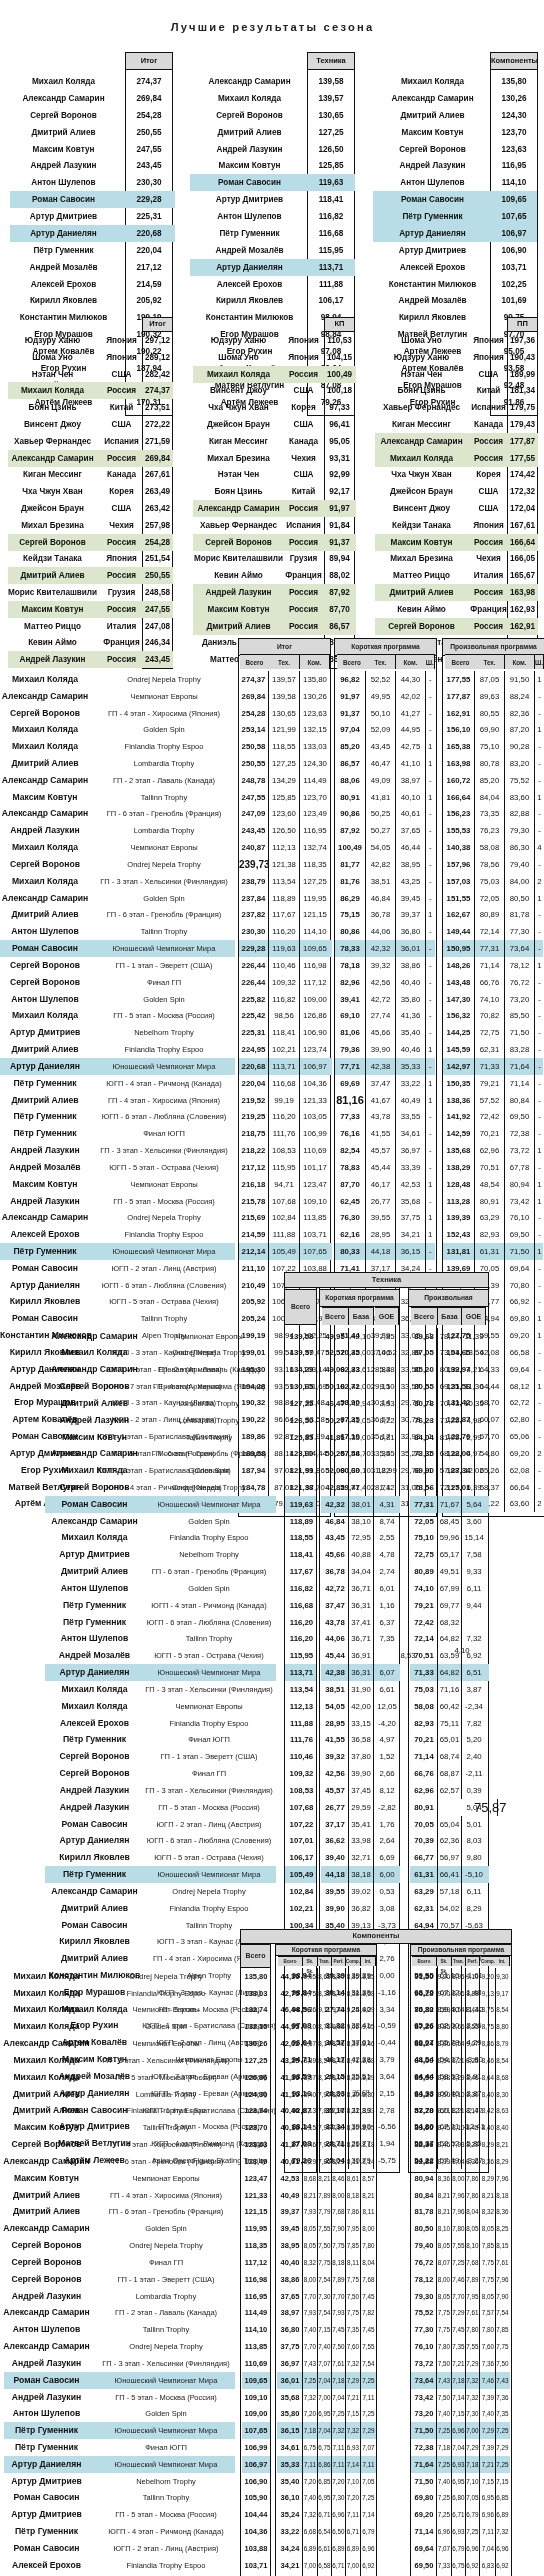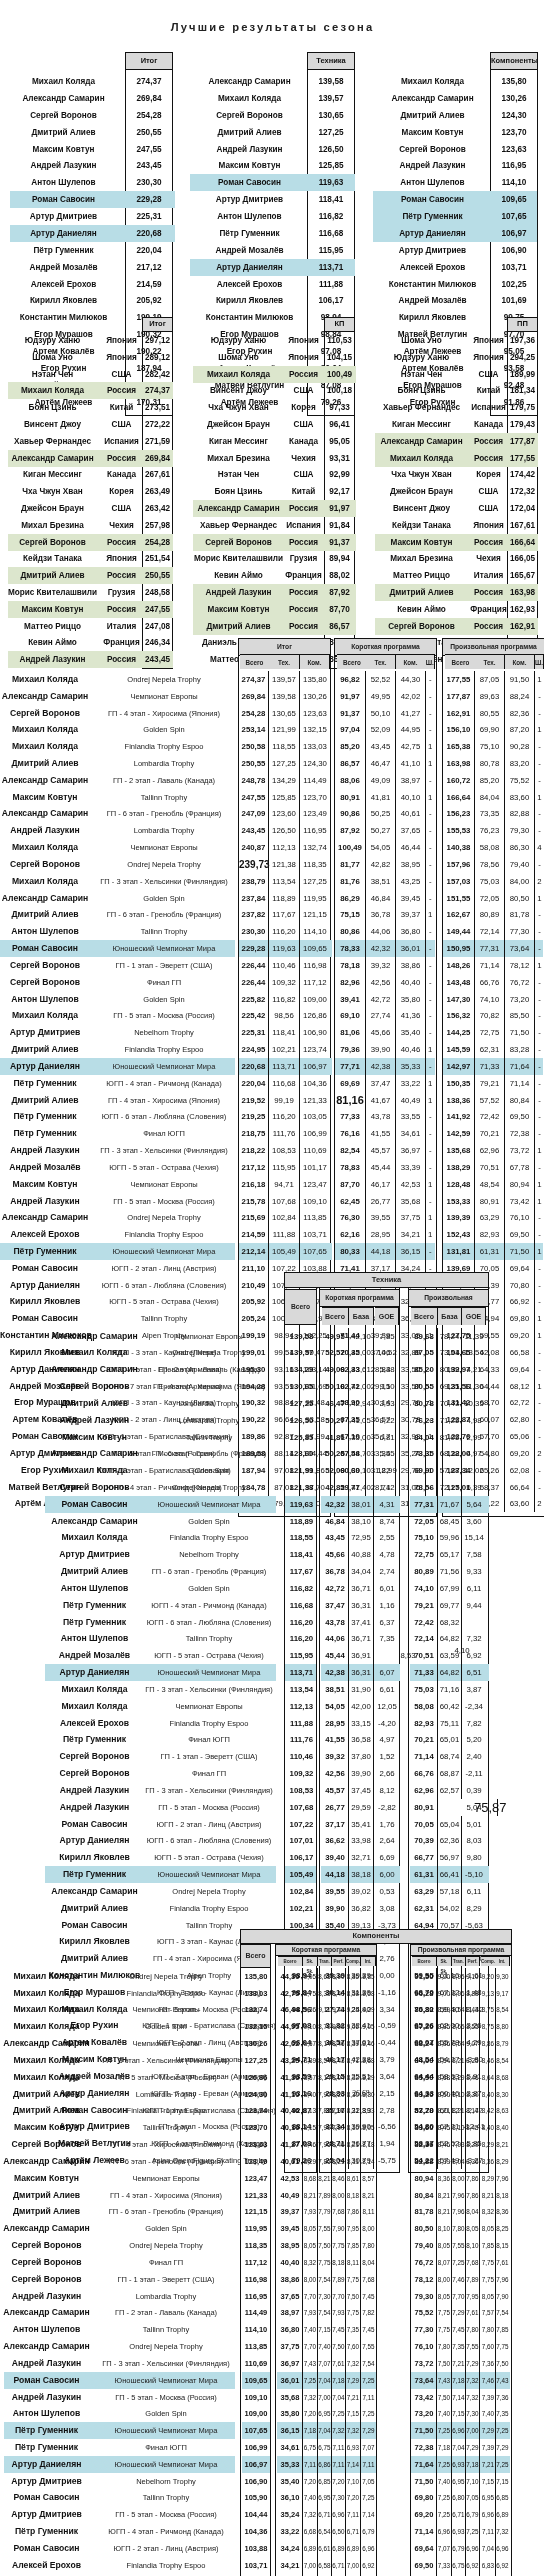--- a/index.html
+++ b/index.html
@@ -518,21 +518,21 @@
       <div class="hdr" style="left: 507px; top: 317px; width: 31px; height: 15px; line-height: 12px;">ПП</div>
       <div class="box" style="left: 507px; top: 332px; width: 31px; height: 337px;"></div>
       <div class="row" style="left: 0px; top: 332px; width: 545px;">
         <span class="nm" style="left: 373px; width: 97px;">Шома Уно</span>
         <span class="ct" style="left: 469px; width: 39px;">Япония</span>
         <span class="vl" style="left: 507px; width: 31px;">197,36</span>
       </div>
       <div class="row" style="left: 0px; top: 349px; width: 545px;">
         <span class="nm" style="left: 373px; width: 97px;">Юдзуру Ханю</span>
         <span class="ct" style="left: 469px; width: 39px;">Япония</span>
-        <span class="vl" style="left: 507px; width: 31px;">294,25</span>
+        <span class="vl" style="left: 507px; width: 31px;">190,43</span>
       </div>
       <div class="row" style="left: 0px; top: 366px; width: 545px;">
         <span class="nm" style="left: 373px; width: 97px;">Нэтан Чен</span>
         <span class="ct" style="left: 469px; width: 39px;">США</span>
         <span class="vl" style="left: 507px; width: 31px;">189,99</span>
       </div>
       <div class="row" style="left: 0px; top: 382px; width: 545px;">
         <span class="nm" style="left: 373px; width: 97px;">Боян Цзинь</span>
         <span class="ct" style="left: 469px; width: 39px;">Китай</span>
         <span class="vl" style="left: 507px; width: 31px;">181,34</span>
@@ -1119,21 +1119,21 @@
       <div class="row" style="top: 1193px; width: 545px; background: transparent;">
         <span class="nm" style="left: 0px; width: 90px;">Андрей Лазукин</span>
         <span class="ev" style="left: 93px; width: 142px;">ГП - 5 этап - Москва (Россия)</span>
         <span class="c b" style="left: 239px; width: 30px; font-size: 7.8px; border-right: 0.7px solid rgb(17, 17, 17);">215,78</span>
         <span class="c" style="left: 269px; width: 31px; font-size: 7.8px; border-right: 0.7px solid rgb(17, 17, 17);">107,68</span>
         <span class="c" style="left: 300px; width: 30px; font-size: 7.8px; border-right: none;">109,10</span>
         <span class="c b" style="left: 335px; width: 31px; font-size: 7.8px; border-right: 0.7px solid rgb(17, 17, 17);">62,45</span>
         <span class="c" style="left: 366px; width: 30px; font-size: 7.8px; border-right: 0.7px solid rgb(17, 17, 17);">26,77</span>
         <span class="c" style="left: 396px; width: 30px; font-size: 7.8px; border-right: 0.7px solid rgb(17, 17, 17);">35,68</span>
         <span class="c" style="left: 425px; width: 10.4px; font-size: 7.8px; border-right: none;">-</span>
-        <span class="c b" style="left: 443px; width: 32px; font-size: 7.8px; border-right: 0.7px solid rgb(17, 17, 17);">153,33</span>
+        <span class="c b" style="left: 443px; width: 32px; font-size: 7.8px; border-right: 0.7px solid rgb(17, 17, 17);">113,28</span>
         <span class="c" style="left: 475px; width: 30px; font-size: 7.8px; border-right: 0.7px solid rgb(17, 17, 17);">80,91</span>
         <span class="c" style="left: 505px; width: 30px; font-size: 7.8px; border-right: 0.7px solid rgb(17, 17, 17);">73,42</span>
         <span class="c" style="left: 535px; width: 9px; font-size: 7.8px; border-right: none;">1</span>
       </div>
       <div class="row" style="top: 1209px; width: 545px; background: transparent;">
         <span class="nm" style="left: 0px; width: 90px;">Александр Самарин</span>
         <span class="ev" style="left: 93px; width: 142px;">Ondrej Nepela Trophy</span>
         <span class="c b" style="left: 239px; width: 30px; font-size: 7.8px; border-right: 0.7px solid rgb(17, 17, 17);">215,69</span>
         <span class="c" style="left: 269px; width: 31px; font-size: 7.8px; border-right: 0.7px solid rgb(17, 17, 17);">102,84</span>
         <span class="c" style="left: 300px; width: 30px; font-size: 7.8px; border-right: none;">113,85</span>
@@ -1581,21 +1581,21 @@
         <span class="c" style="left: 462px; width: 24px; font-size: 7.8px; border-right: none;">7,58</span>
       </div>
       <div class="row" style="top: 1563px; width: 545px; background: transparent;">
         <span class="nm" style="left: 45px; width: 99px;">Дмитрий Алиев</span>
         <span class="ev" style="left: 138px; width: 142px;">ГП - 6 этап - Гренобль (Франция)</span>
         <span class="c b" style="left: 285px; width: 33px; font-size: 7.8px; border-right: none;">117,67</span>
         <span class="c b" style="left: 322px; width: 27px; font-size: 7.8px; border-right: 0.7px solid rgb(17, 17, 17);">36,78</span>
         <span class="c" style="left: 349px; width: 25px; font-size: 7.8px; border-right: 0.7px solid rgb(17, 17, 17);">34,04</span>
         <span class="c" style="left: 375px; width: 24px; font-size: 7.8px; border-right: none;">2,74</span>
         <span class="c b" style="left: 411px; width: 27px; font-size: 7.8px; border-right: 0.7px solid rgb(17, 17, 17);">80,89</span>
-        <span class="c" style="left: 438px; width: 24px; font-size: 7.8px; border-right: 0.7px solid rgb(17, 17, 17);">71,56</span>
+        <span class="c" style="left: 438px; width: 24px; font-size: 7.8px; border-right: 0.7px solid rgb(17, 17, 17);">49,51</span>
         <span class="c" style="left: 462px; width: 24px; font-size: 7.8px; border-right: none;">9,33</span>
       </div>
       <div class="row" style="top: 1580px; width: 545px; background: transparent;">
         <span class="nm" style="left: 45px; width: 99px;">Антон Шулепов</span>
         <span class="ev" style="left: 138px; width: 142px;">Golden Spin</span>
         <span class="c b" style="left: 285px; width: 33px; font-size: 7.8px; border-right: none;">116,82</span>
         <span class="c b" style="left: 322px; width: 27px; font-size: 7.8px; border-right: 0.7px solid rgb(17, 17, 17);">42,72</span>
         <span class="c" style="left: 349px; width: 25px; font-size: 7.8px; border-right: 0.7px solid rgb(17, 17, 17);">36,71</span>
         <span class="c" style="left: 375px; width: 24px; font-size: 7.8px; border-right: none;">6,01</span>
         <span class="c b" style="left: 411px; width: 27px; font-size: 7.8px; border-right: 0.7px solid rgb(17, 17, 17);">74,10</span>

